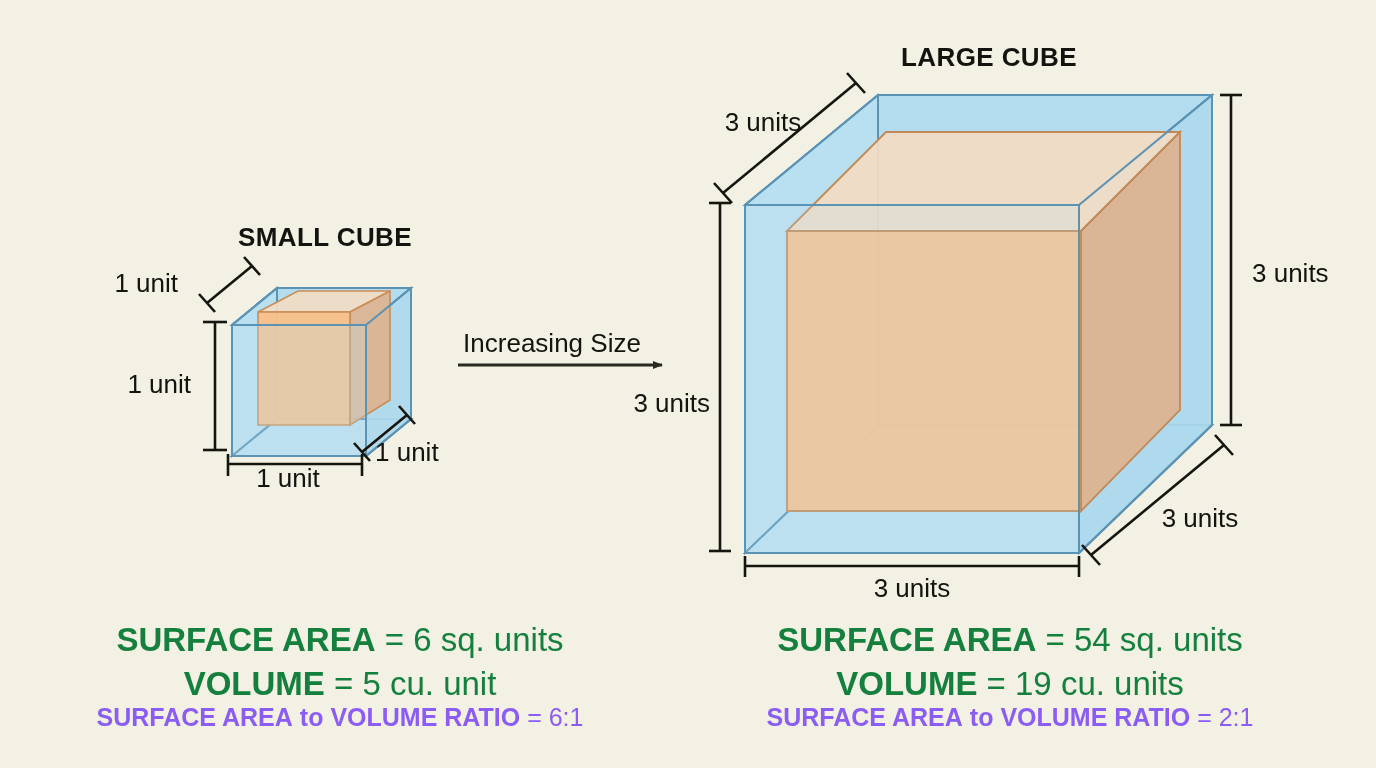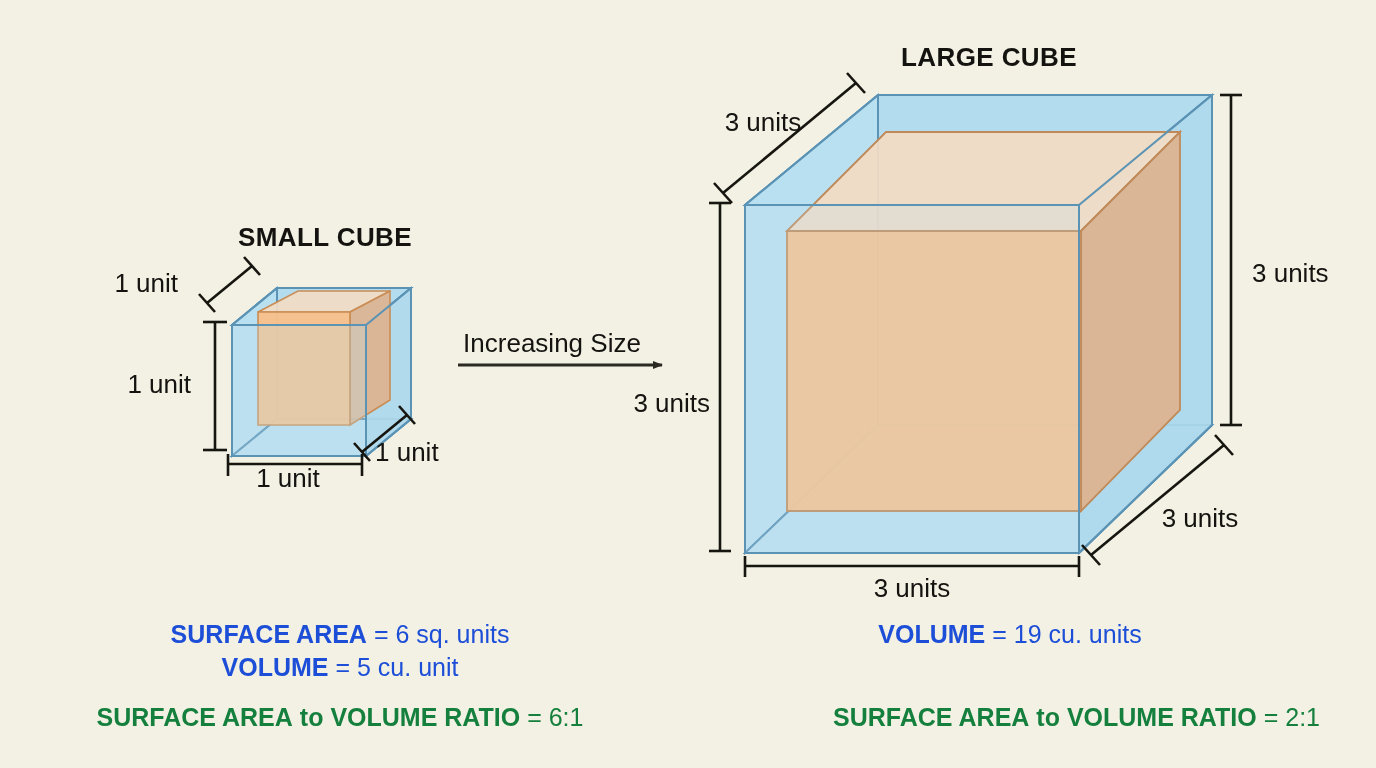--- a/index.html
+++ b/index.html
@@ -52,41 +52,41 @@
     fill: none;
     stroke-linecap: butt;
   }
   .arrowline {
     stroke: #2b2a22;
     stroke-width: 3;
     fill: none;
   }
   .stats {
     position: absolute;
-    font-size: 25px;
-    color: #1d4ed8;
+    font-size: 33px;
+    color: #15803d;
     white-space: nowrap;
     line-height: 1.32;
   }
   .stats .b { font-weight: bold; }
   .stats .v { font-weight: 400; }
   .stats-line { text-align: center; }
   .ratio-line {
     position: absolute;
     font-size: 25px;
-    color: #15803d;
+    color: #8b5cf6;
     white-space: nowrap;
     text-align: center;
   }
   .ratio-line .b { font-weight: bold; }
   .ratio-line .v { font-weight: 400; }
   .grp-small-stats { left: 30px; width: 620px; top: 618px; }
   .grp-small-ratio  { left: 30px; width: 620px; top: 703px; }
   .grp-large-stats { left: 700px; width: 620px; top: 618px; }
-  .grp-large-ratio  { left: 700px; width: 620px; top: 703px; text-align: right; }
+  .grp-large-ratio  { left: 700px; width: 620px; top: 703px; }
 </style>
 </head>
 <body>
 
 <div id="stage">
 
   <svg id="diagram" viewBox="0 0 1376 768">
     <defs>
       <marker id="arrowhead" markerWidth="10" markerHeight="8" refX="9" refY="4" orient="auto" markerUnits="userSpaceOnUse">
         <path d="M0,0 L10,4 L0,8 z" fill="#2b2a22"></path>
@@ -243,20 +243,24 @@
 
   <div class="ratio-line grp-small-ratio">
     <span class="b">SURFACE AREA</span>
     <span class="b">to</span>
     <span class="b">VOLUME RATIO</span>
     <span class="v">= 6:1</span>
   </div>
 
   <div class="stats grp-large-stats">
     <div class="stats-line">
+      <span class="b">SURFACE AREA</span>
+      <span class="v">= 54 sq. units</span>
+    </div>
+    <div class="stats-line">
       <span class="b">VOLUME</span>
       <span class="v">= 19 cu. units</span>
     </div>
   </div>
 
   <div class="ratio-line grp-large-ratio">
     <span class="b">SURFACE AREA</span>
     <span class="b">to</span>
     <span class="b">VOLUME RATIO</span>
     <span class="v">= 2:1</span>

